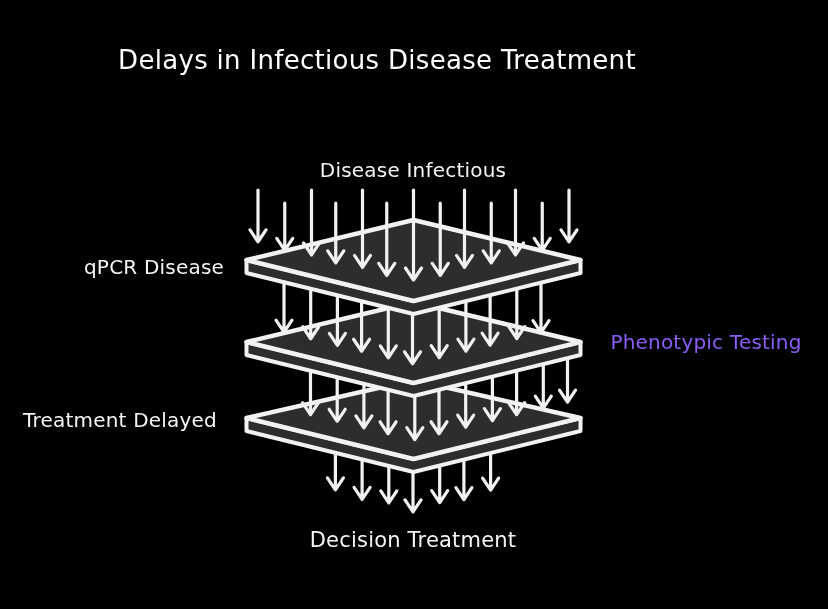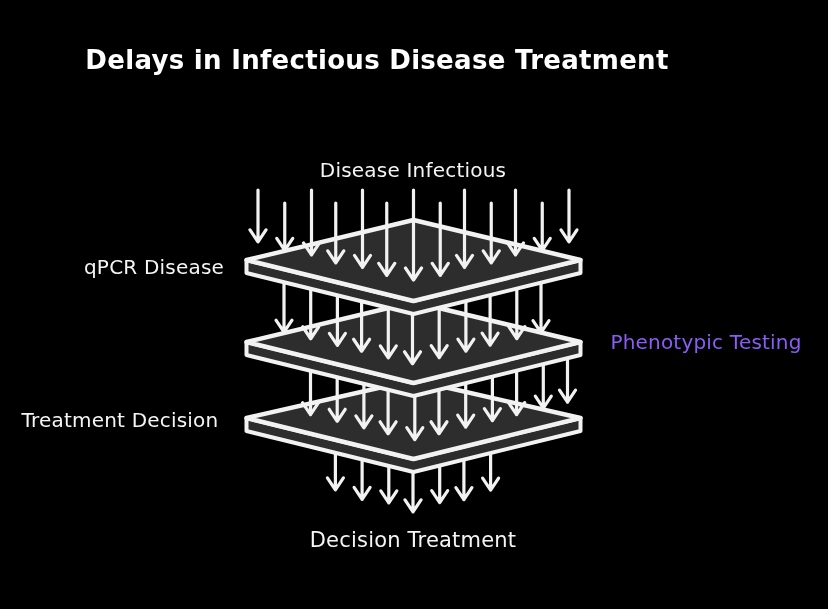--- a/index.html
+++ b/index.html
@@ -19,21 +19,21 @@
   .stage svg {
     position: absolute;
     top: 0; left: 0;
   }
   .title {
     position: absolute;
     top: 45px;
     left: 377px;
     transform: translateX(-50%);
     font-size: 26px;
-    font-weight: bold;
+    font-weight: normal;
     letter-spacing: 0.3px;
     white-space: nowrap;
     color: #ffffff;
   }
   .lbl {
     position: absolute;
     transform: translateX(-50%);
     font-size: 20px;
     letter-spacing: 0.2px;
     white-space: nowrap;
@@ -112,15 +112,15 @@
         <path d="M 542.25 203 L 542.25 250.39071856287427 M 534.25 238.39071856287427 L 542.25 250.39071856287427 L 550.25 238.39071856287427" fill="none" stroke="#f2f2f2" stroke-width="3.2" stroke-linecap="round" stroke-linejoin="round"></path>
         <path d="M 569 190 L 569 241.82335329341316 M 561 229.82335329341316 L 569 241.82335329341316 L 577 229.82335329341316" fill="none" stroke="#f2f2f2" stroke-width="3.2" stroke-linecap="round" stroke-linejoin="round"></path>
       </g>
     </svg>
 
   <div class="title" style="color: rgb(255, 255, 255);">Delays in Infectious Disease Treatment</div>
 
   <div class="lbl lbl-top" style="color: rgb(245, 245, 245);">Disease Infectious</div>
   <div class="lbl lbl-layer1" style="color: rgb(245, 245, 245);">qPCR Disease</div>
   <div class="lbl lbl-layer2" style="color: #8b5cf6;">Phenotypic Testing</div>
-  <div class="lbl lbl-layer3" style="color: rgb(245, 245, 245);">Treatment Decision</div>
+  <div class="lbl lbl-layer3" style="color: rgb(245, 245, 245);">Treatment Delayed</div>
   <div class="lbl lbl-bottom" style="color: rgb(245, 245, 245);">Decision Treatment</div>
 </div>
 
 </body></html>

